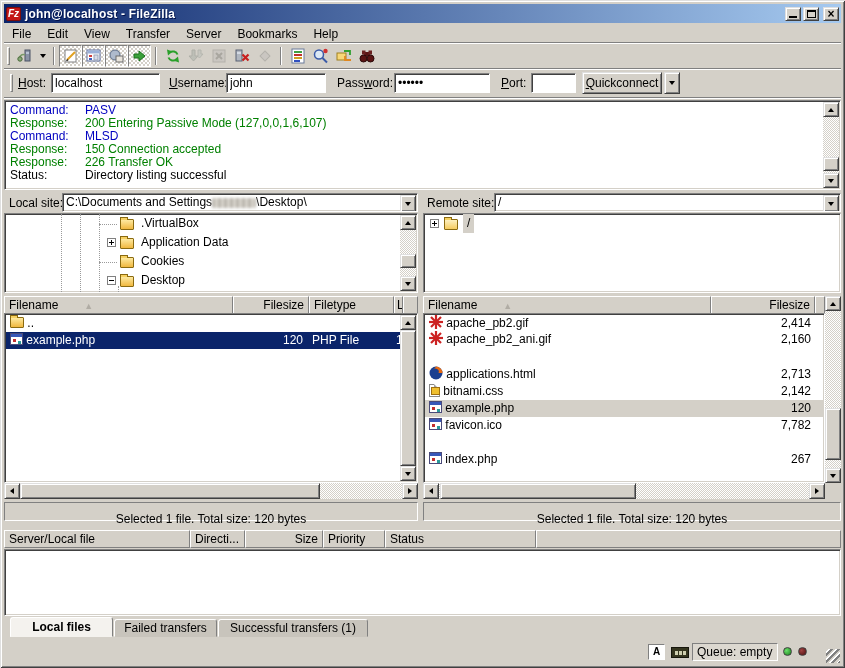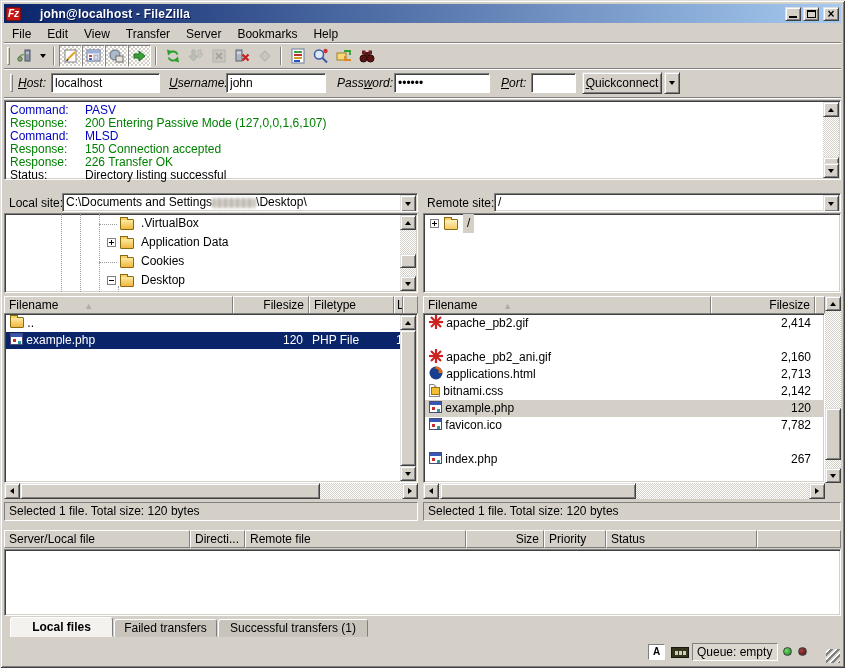--- a/index.html
+++ b/index.html
@@ -14,21 +14,21 @@
   .s1 { border:1px solid; border-color:#808080 #fff #fff #808080; }
   .s2 { border:1px solid; border-color:#808080 #fff #fff #808080;
         box-shadow: inset 1px 1px 0 #404040, inset -1px -1px 0 #d4d0c8; }
   
   .titlebar { left:4px; top:4px; right:4px; height:19px;
       background:linear-gradient(90deg,#0a246a,#a6caf0);
       display:flex; align-items:center; padding:0 2px; }
   .fzlogo { width:15px; height:14px; background:#c41818; border:1px solid #7a0c0c;
       color:#fff; font-weight:bold; font-style:italic; font-size:10px;
       display:flex; align-items:center; justify-content:center; border-radius:2px; }
-  .wtitle { color:#fff; font-weight:bold; margin-left:19px; flex:1;
+  .wtitle { color:#fff; font-weight:bold; margin-left:4px; flex:1;
       text-shadow:1px 1px 0 #00114a; letter-spacing:0.2px; }
   .wbtn { width:16px; height:14px; background:#d4d0c8; margin-left:2px;
       display:flex; align-items:center; justify-content:center; position:relative; }
   .g-min { position:absolute; left:3px; bottom:2px; width:8px; height:2px; background:#000; }
   .g-max { width:9px; height:8px; border:1px solid #000; border-top:2px solid #000; }
   .g-close { font-size:12px; font-weight:bold; line-height:10px; }
   
   .menubar { left:4px; top:25px; right:4px; height:18px; display:flex; align-items:center; }
   .mi { padding:1px 8px; cursor:default; }
   
@@ -39,29 +39,29 @@
   .tbtn { width:23px; height:22px; display:flex; align-items:center; justify-content:center; }
   .tbtn.narrow { width:13px; }
   .tbtn.pressed { border:1px solid; border-color:#808080 #fff #fff #808080;
       background-image:
         linear-gradient(45deg,#fff 25%,transparent 25%,transparent 75%,#fff 75%),
         linear-gradient(45deg,#fff 25%,transparent 25%,transparent 75%,#fff 75%);
       background-size:4px 4px; background-position:0 0,2px 2px; }
   .dis { opacity:.45; filter:grayscale(60%); }
   
   .qcbar { left:4px; top:70px; right:4px; height:27px; }
-  .lbl { position:absolute; top:6px;font-style:italic; }
+  .lbl { position:absolute; top:6px; }
   .lbl u { text-decoration:underline; }
   .fld { position:absolute; top:3px; height:20px; background:#fff; font:12px "Liberation Sans",sans-serif;
       border:1px solid; border-color:#808080 #fff #fff #808080;
       box-shadow: inset 1px 1px 0 #404040; padding:0 3px; outline:none; }
   .qcbtn { position:absolute; top:2px; height:22px; background:#d4d0c8; text-align:center;
       line-height:20px; }
   
-  .logbox { left:4px; top:100px; width:837px; height:80px; background:#fff; }
+  .logbox { left:4px; top:100px; width:837px; height:90px; background:#fff; }
   .logline { position:absolute; left:0; right:18px; height:13px; line-height:13px; white-space:nowrap; }
   .loglabel { position:absolute; left:5px; }
   .logtext { position:absolute; left:80px; }
   .cmd { color:#0000c0; } .resp { color:#008000; } .stat { color:#000; }
   
   .sb { position:absolute; background:#d4d0c8; display:flex; align-items:center; justify-content:center; }
   .track { position:absolute;
       background-image:
         linear-gradient(45deg,#d4d0c8 25%,transparent 25%,transparent 75%,#d4d0c8 75%),
         linear-gradient(45deg,#d4d0c8 25%,transparent 25%,transparent 75%,#d4d0c8 75%);
@@ -104,21 +104,21 @@
   
   .hdr { position:absolute; height:18px; display:flex; }
   .hc { background:#d4d0c8; border:1px solid; border-color:#fff #808080 #808080 #fff;
       padding:1px 4px; height:18px; line-height:14px; white-space:nowrap; overflow:hidden; }
   .sort { color:#b0aca4; font-size:9px; margin-left:26px; }
   .lrow { position:absolute; height:17px; line-height:17px; white-space:nowrap; }
   .sel-act { background:#0a246a; color:#fff; }
   .sel-in { background:#d4d0c8; color:#000; }
   .cell { position:absolute; top:0; height:17px; overflow:hidden; }
   .num { text-align:right; }
-  .statusrow { position:absolute; height:19px; line-height:17px; padding:0 4px; background:#d4d0c8; }
+  .statusrow { position:absolute; height:19px; line-height:17px; padding:8px 4px; background:#d4d0c8;text-align:center; }
   
   .tab { position:absolute; text-align:center; border:1px solid; border-color:#fff #808080 transparent #fff;
       border-radius:3px 3px 0 0; }
   .tab.active { background:#f4f2ee; font-weight:bold; height:20px; line-height:19px; top:617px; }
   .tab.inactive { background:#c8c4bc; height:18px; line-height:17px; top:619px; }
   
   .led { position:absolute; width:9px; height:9px; border-radius:50%; border:1px solid #404040; }
   .sizegrip { position:absolute; width:14px; height:14px;
       background:repeating-linear-gradient(135deg,transparent 0 2px,#fff 2px 3px,#808080 3px 5px); }
 </style>
@@ -415,21 +415,21 @@
       <span class="cell" style="left:4px;width:280px"><svg class="isvg" width="14" height="14" viewBox="0 0 14 14">
             <g stroke="#cc2222" stroke-width="2.2">
               <line x1="7" y1="0" x2="7" y2="14"></line>
               <line x1="0" y1="7" x2="14" y2="7"></line>
               <line x1="2" y1="2" x2="12" y2="12"></line>
               <line x1="12" y1="2" x2="2" y2="12"></line>
             </g>
           </svg> <span>apache_pb2.gif</span></span>
       <span class="cell num" style="left:286px;width:100px">2,414</span>
     </div>
-    <div class="lrow" style="left:1px;top:35px;right:1px">
+    <div class="lrow" style="left:1px;top:17px;right:1px">
       <span class="cell" style="left:4px;width:280px"><svg class="isvg" width="14" height="14" viewBox="0 0 14 14">
             <g stroke="#cc2222" stroke-width="2.2">
               <line x1="7" y1="0" x2="7" y2="14"></line>
               <line x1="0" y1="7" x2="14" y2="7"></line>
               <line x1="2" y1="2" x2="12" y2="12"></line>
               <line x1="12" y1="2" x2="2" y2="12"></line>
             </g>
           </svg> <span>apache_pb2_ani.gif</span></span>
       <span class="cell num" style="left:286px;width:100px">2,160</span>
     </div>
@@ -484,21 +484,20 @@
   <div class="abs sb r2" style="left:809px;top:483px;width:16px;height:16px">
       <span class="tri-r"></span>
     </div>
 
   <div class="abs statusrow s1" style="left:4px;top:502px;width:414px">Selected 1 file. Total size: 120 bytes</div>
   <div class="abs statusrow s1" style="left:423px;top:502px;width:418px">Selected 1 file. Total size: 120 bytes</div>
 
   <div class="abs hdr" style="left:4px;top:530px;width:837px">
     <div class="hc" style="width:186px"><span>Server/Local file</span></div>
     <div class="hc" style="width:55px"><span>Directi...</span></div>
-    <div class="hc" style="width:221px"><span>Remote file</span></div>
     <div class="hc num" style="width:78px"><span>Size</span></div>
     <div class="hc" style="width:62px"><span>Priority</span></div>
     <div class="hc" style="width:151px"><span>Status</span></div>
     <div class="hc" style="flex:1"></div>
   </div>
 
   <div class="abs s2" style="left:4px;top:549px;width:837px;height:67px;background:#fff"></div>
 
   <div class="tab active" style="left:10px;width:103px">Local files</div>
   <div class="tab inactive" style="left:114px;width:103px">Failed transfers</div>

